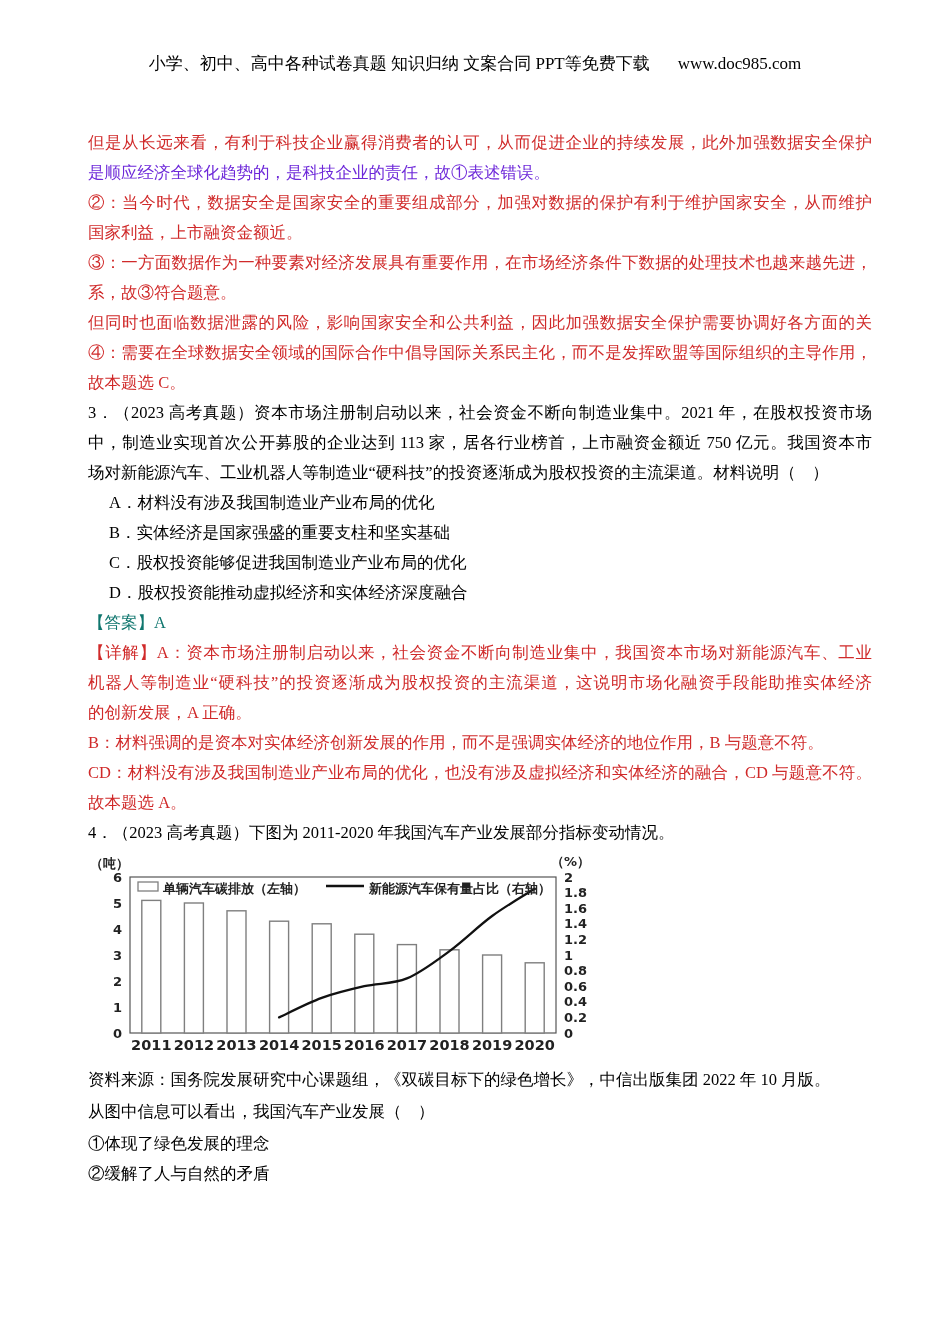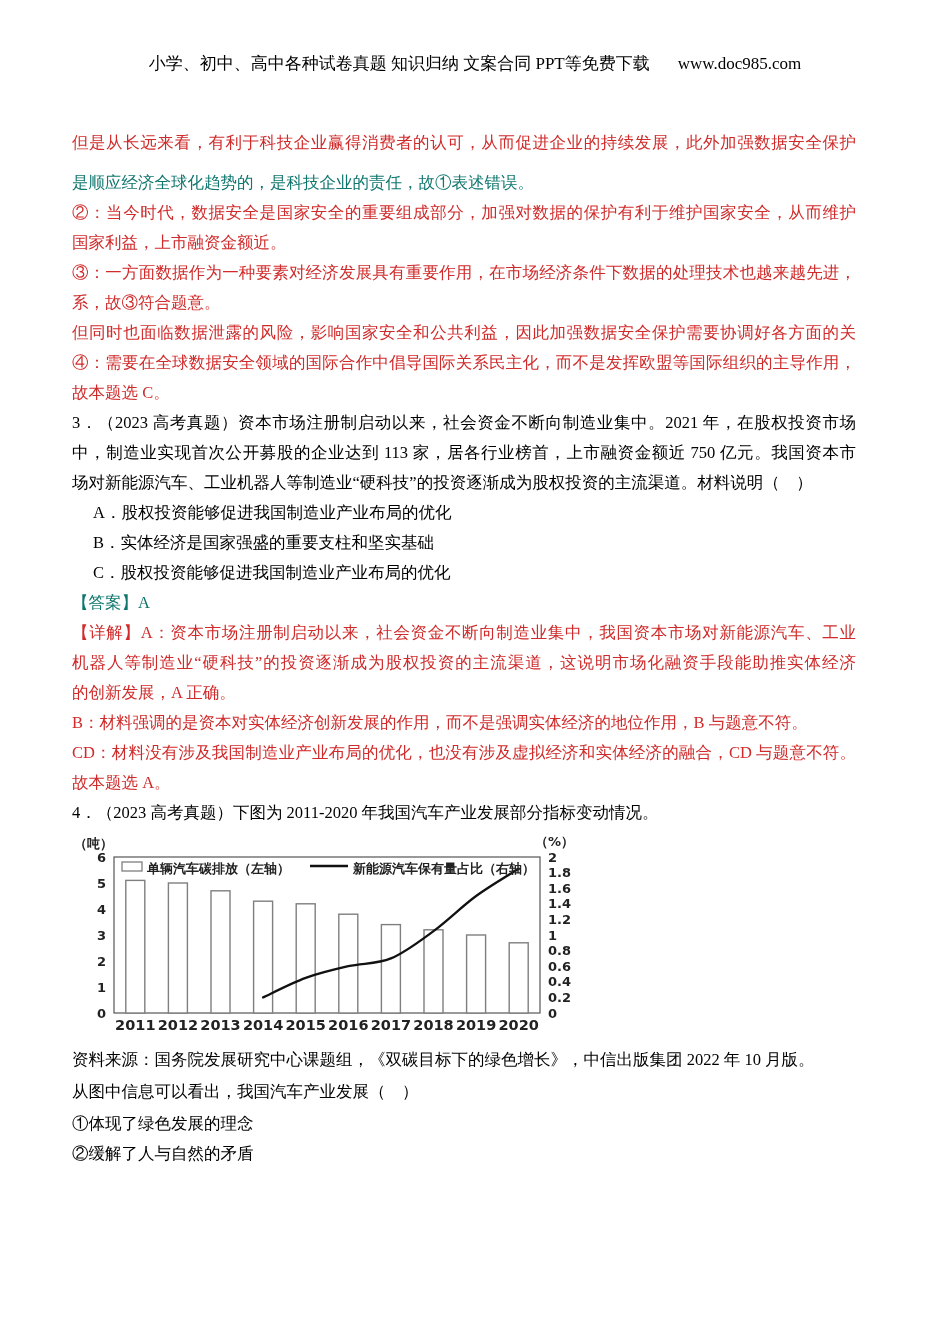--- a/index.html
+++ b/index.html
@@ -20,21 +20,21 @@
     width: 100%;
     text-align: center;
     font-size: 17px;
     color: #000000;
     white-space: nowrap;
   }
   .header .site { margin-left: 28px; }
   .content {
     position: absolute;
     top: 128px;
-    left: 72px;
+    left: 88px;
     width: 784px;
   }
   .line {
     height: 30px;
     line-height: 30px;
     font-size: 16.5px;
     white-space: normal;
     overflow: visible;
     color: #000000;
   }
@@ -56,40 +56,41 @@
 <div class="page">
 
   <div class="header">
     <span>小学、初中、高中各种试卷真题 知识归纳 文案合同 PPT等免费下载</span><span class="site">www.doc985.com</span>
   </div>
 
   <div class="content">
 
     <div class="red">
         <div class="line j" style="color: rgb(208, 42, 42);">但是从长远来看，有利于科技企业赢得消费者的认可，从而促进企业的持续发展，此外加强数据安全保护</div>
-        <div class="line" style="color: #0f766e; margin-top: 10px;">是顺应经济全球化趋势的，是科技企业的责任，故①表述错误。</div>
+        <div class="line" style="color: #6d28d9;">是顺应经济全球化趋势的，是科技企业的责任，故①表述错误。</div>
         <div class="line j" style="color: rgb(208, 42, 42);">②：当今时代，数据安全是国家安全的重要组成部分，加强对数据的保护有利于维护国家安全，从而维护</div>
         <div class="line" style="color: rgb(208, 42, 42);">国家利益，上市融资金额近。</div>
         <div class="line j" style="color: rgb(208, 42, 42);">③：一方面数据作为一种要素对经济发展具有重要作用，在市场经济条件下数据的处理技术也越来越先进，</div>
         <div class="line" style="color: rgb(208, 42, 42);">系，故③符合题意。</div>
         <div class="line j" style="color: rgb(208, 42, 42);">但同时也面临数据泄露的风险，影响国家安全和公共利益，因此加强数据安全保护需要协调好各方面的关</div>
         <div class="line j" style="color: rgb(208, 42, 42);">④：需要在全球数据安全领域的国际合作中倡导国际关系民主化，而不是发挥欧盟等国际组织的主导作用，</div>
         <div class="line" style="color: rgb(208, 42, 42);">故本题选 C。</div>
       </div>
 
     <div>
         <div class="line j">3．（2023 高考真题）资本市场注册制启动以来，社会资金不断向制造业集中。2021 年，在股权投资市场</div>
         <div class="line j">中，制造业实现首次公开募股的企业达到 113 家，居各行业榜首，上市融资金额近 750 亿元。我国资本市</div>
         <div class="line">场对新能源汽车、工业机器人等制造业“硬科技”的投资逐渐成为股权投资的主流渠道。材料说明（　）</div>
       </div>
 
     <div class="options">
-        <div class="line">A．股权投资能够促进我国制造业产业布局的优化</div>
+        <div class="line">A．材料没有涉及我国制造业产业布局的优化</div>
         <div class="line">B．实体经济是国家强盛的重要支柱和坚实基础</div>
         <div class="line">C．股权投资能够促进我国制造业产业布局的优化</div>
+        <div class="line">D．股权投资能推动虚拟经济和实体经济深度融合</div>
       </div>
 
     <div class="line red" style="color: #0f766e;">【答案】A</div>
 
     <div class="red">
         <div class="line j" style="color: rgb(208, 42, 42);">【详解】A：资本市场注册制启动以来，社会资金不断向制造业集中，我国资本市场对新能源汽车、工业</div>
         <div class="line j" style="color: rgb(208, 42, 42);">机器人等制造业“硬科技”的投资逐渐成为股权投资的主流渠道，这说明市场化融资手段能助推实体经济</div>
         <div class="line" style="color: rgb(208, 42, 42);">的创新发展，A 正确。</div>
         <div class="line" style="color: rgb(208, 42, 42);">B：材料强调的是资本对实体经济创新发展的作用，而不是强调实体经济的地位作用，B 与题意不符。</div>
         <div class="line j" style="color: rgb(208, 42, 42);">CD：材料没有涉及我国制造业产业布局的优化，也没有涉及虚拟经济和实体经济的融合，CD 与题意不符。</div>

